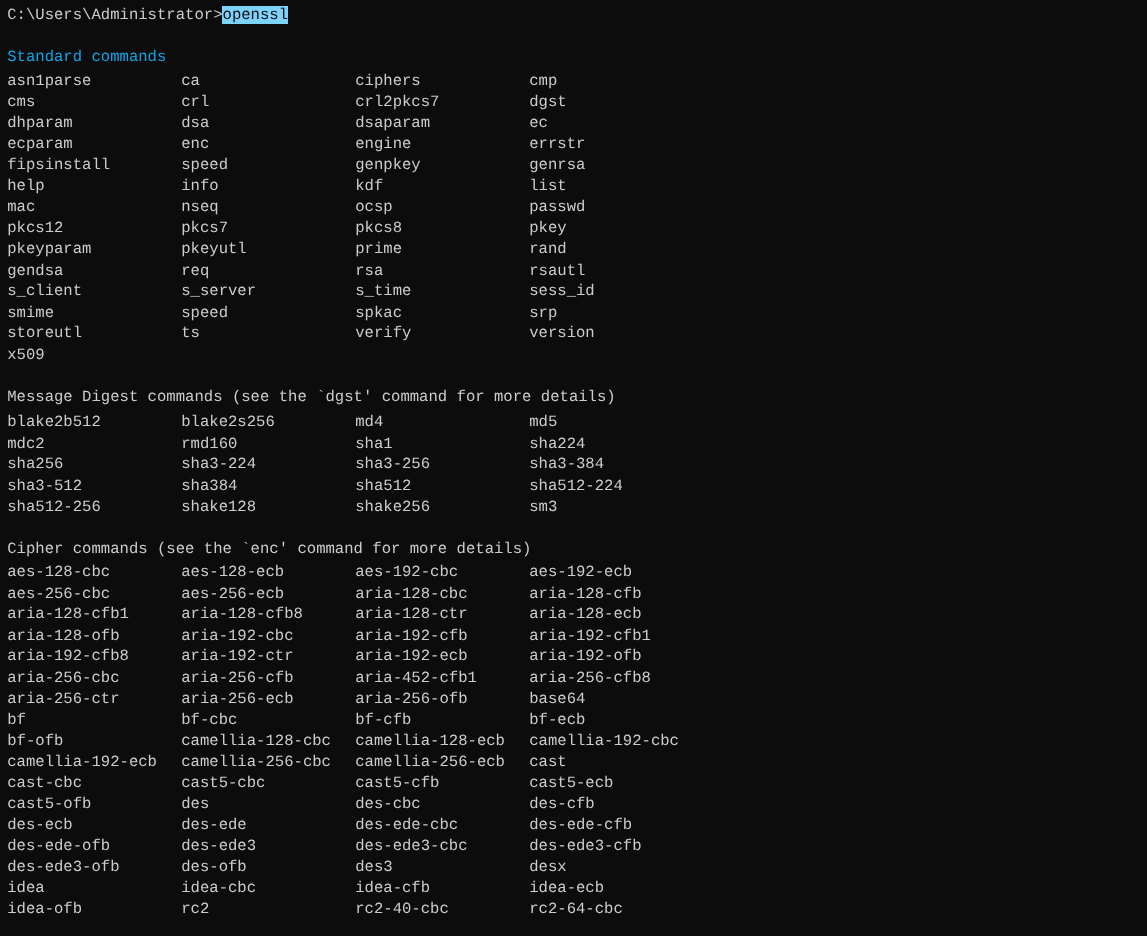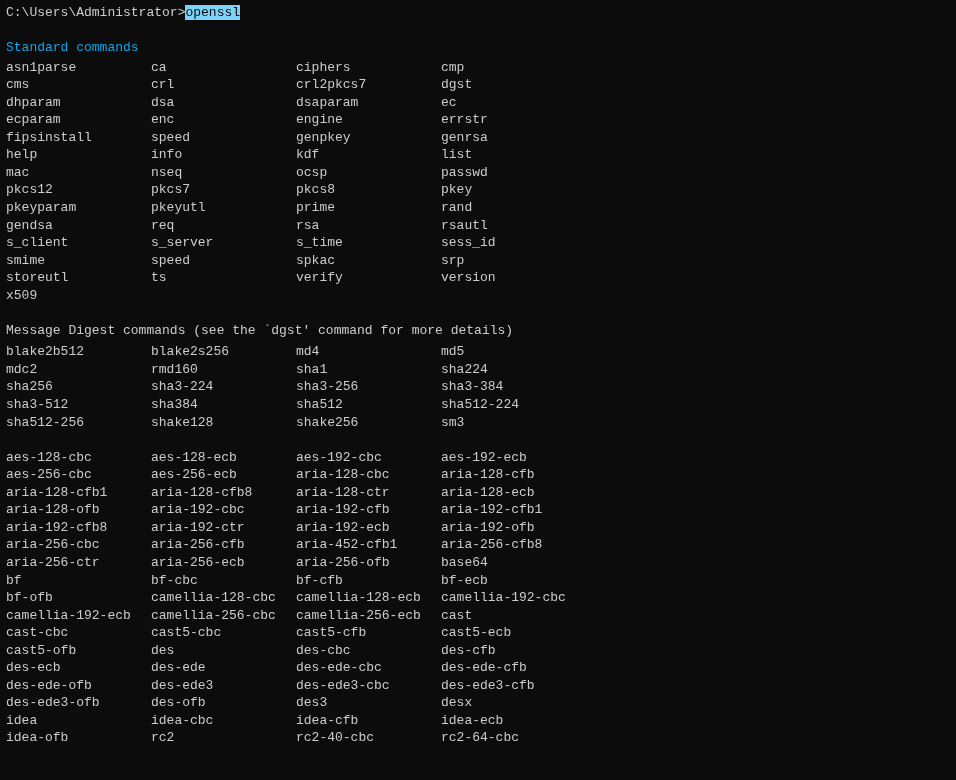--- a/index.html
+++ b/index.html
@@ -124,20 +124,21 @@
         <span class="cmd-item">sha512-256</span>
         <span class="cmd-item">shake128</span>
         <span class="cmd-item">shake256</span>
         <span class="cmd-item">sm3</span>
       </div>
   </div>
 
   <div class="empty-line"></div>
 
   <div>
+    <div style="color:#cccccc;margin-bottom:2px;">Cipher commands (see the `enc' command for more details)</div>
     <div class="cmd-grid" id="cipher-grid">
         <span class="cmd-item">aes-128-cbc</span>
         <span class="cmd-item">aes-128-ecb</span>
         <span class="cmd-item">aes-192-cbc</span>
         <span class="cmd-item">aes-192-ecb</span>
         <span class="cmd-item">aes-256-cbc</span>
         <span class="cmd-item">aes-256-ecb</span>
         <span class="cmd-item">aria-128-cbc</span>
         <span class="cmd-item">aria-128-cfb</span>
         <span class="cmd-item">aria-128-cfb1</span>

